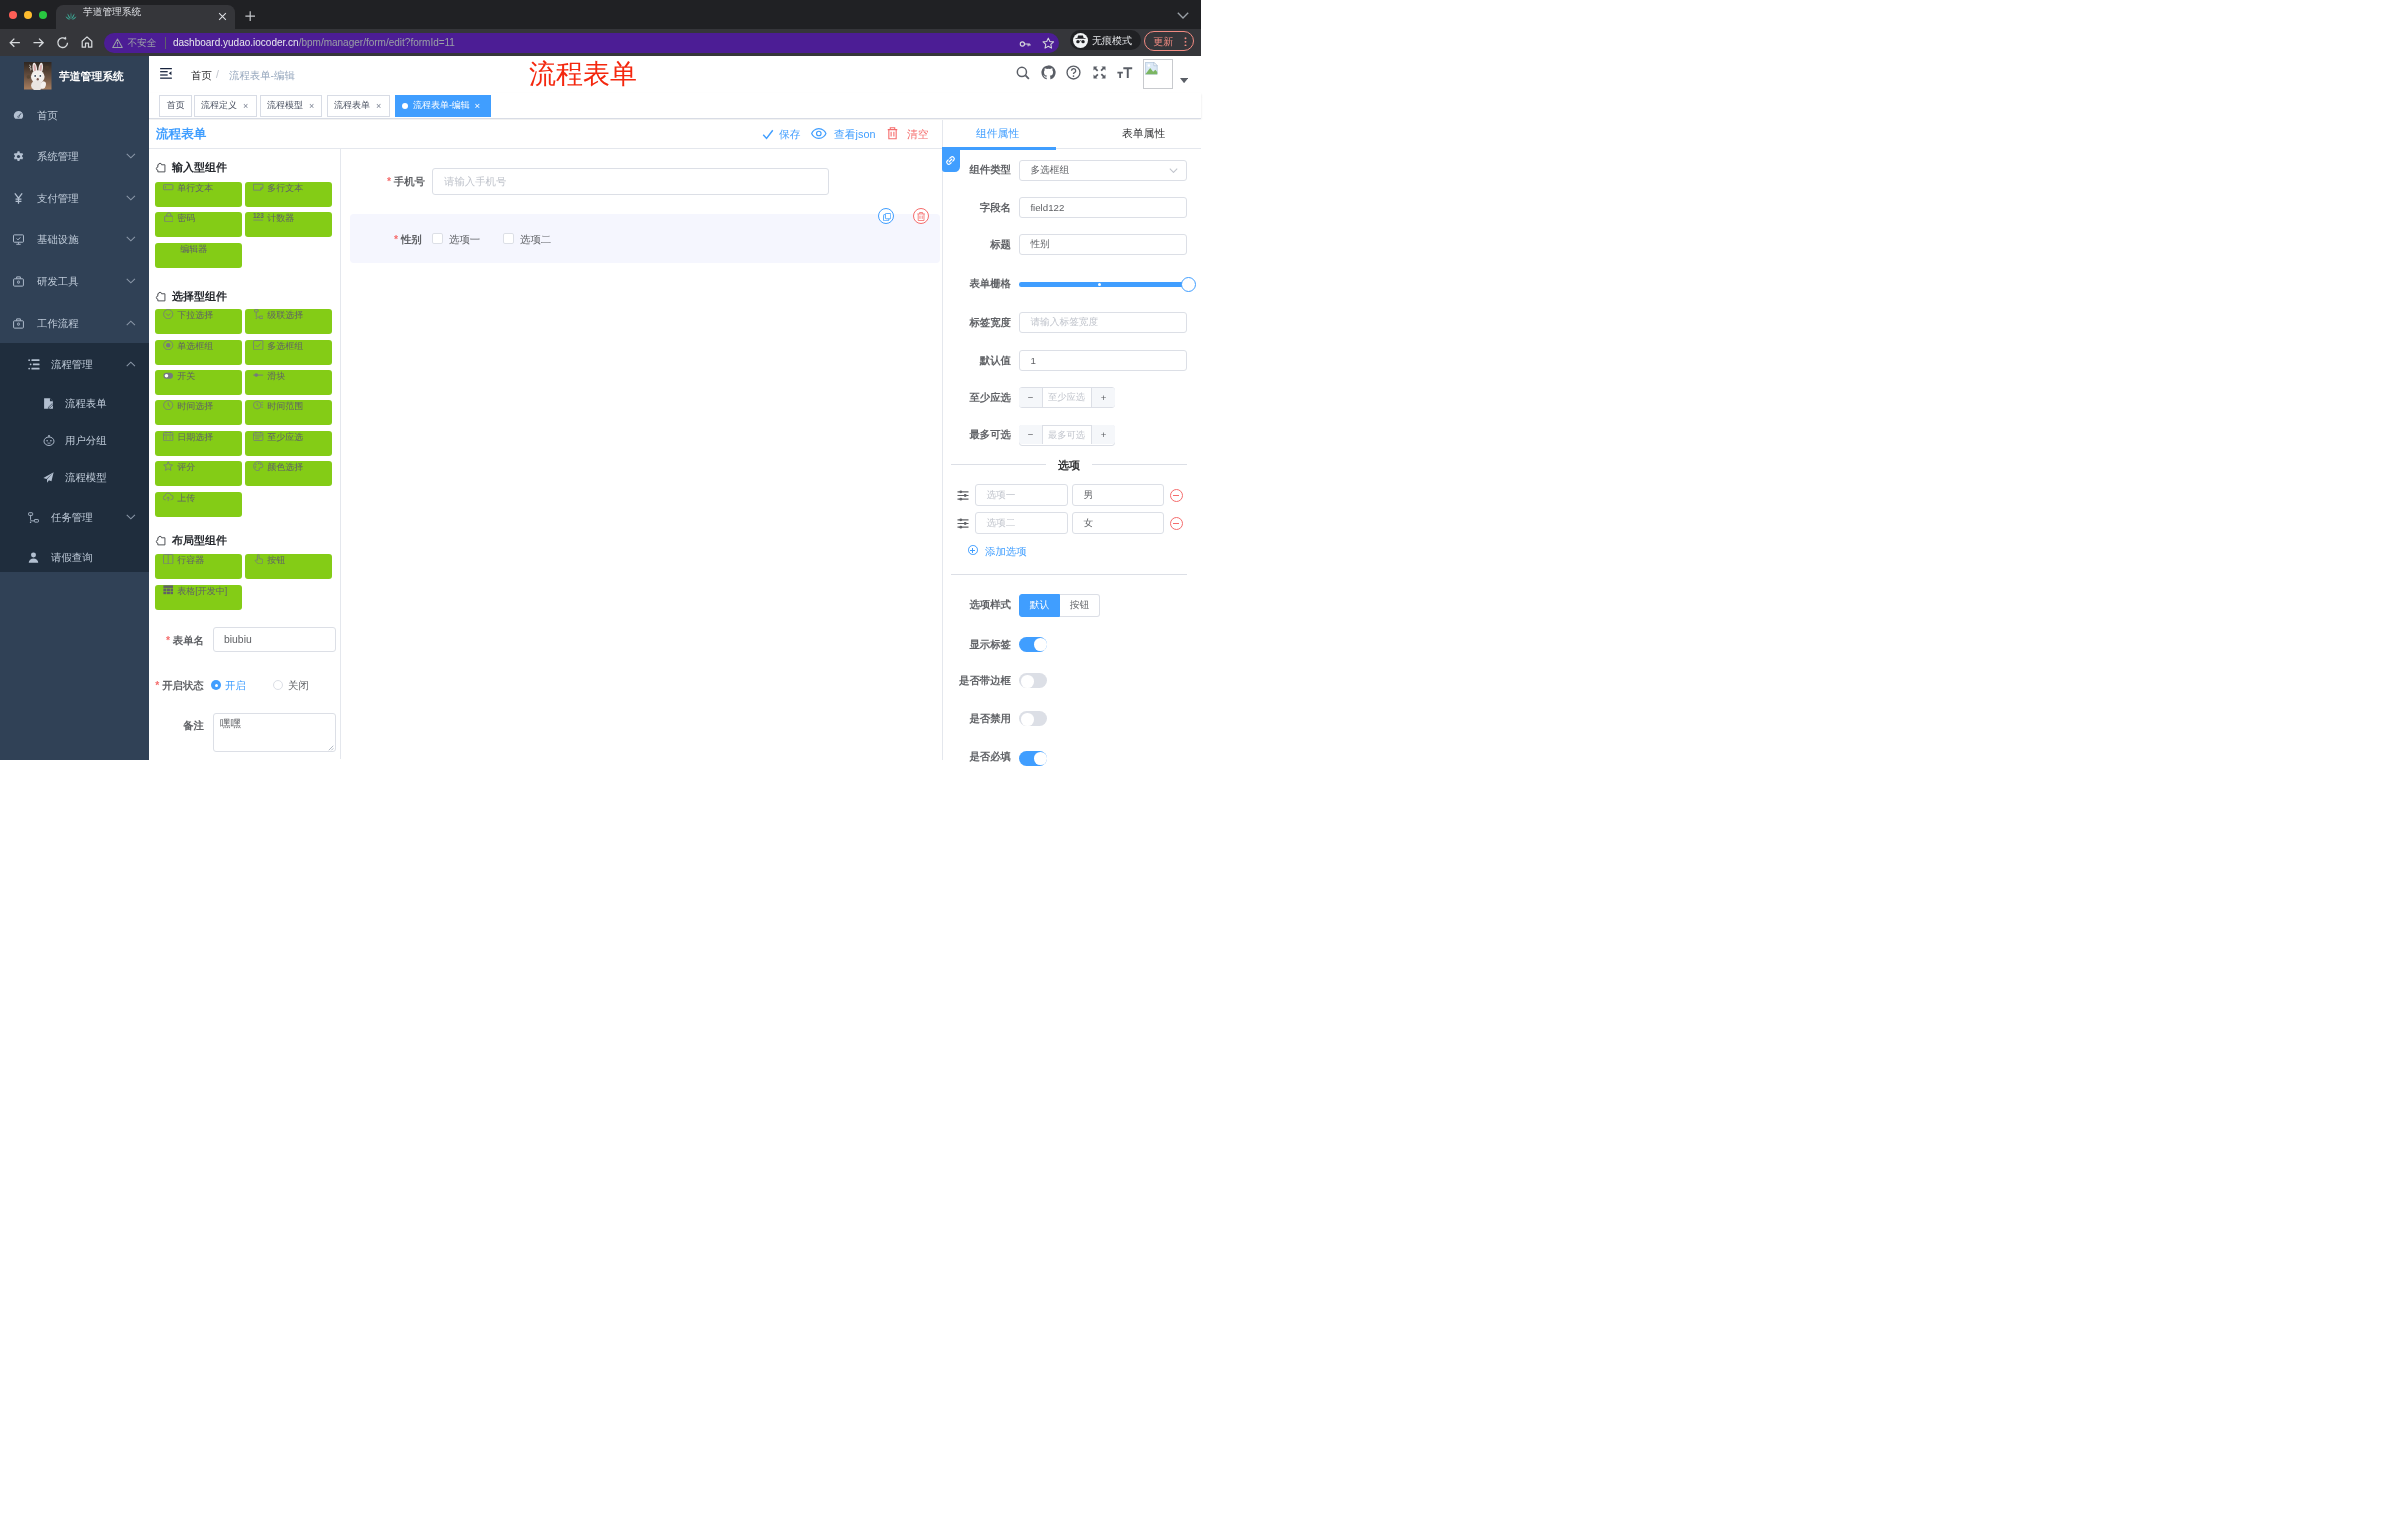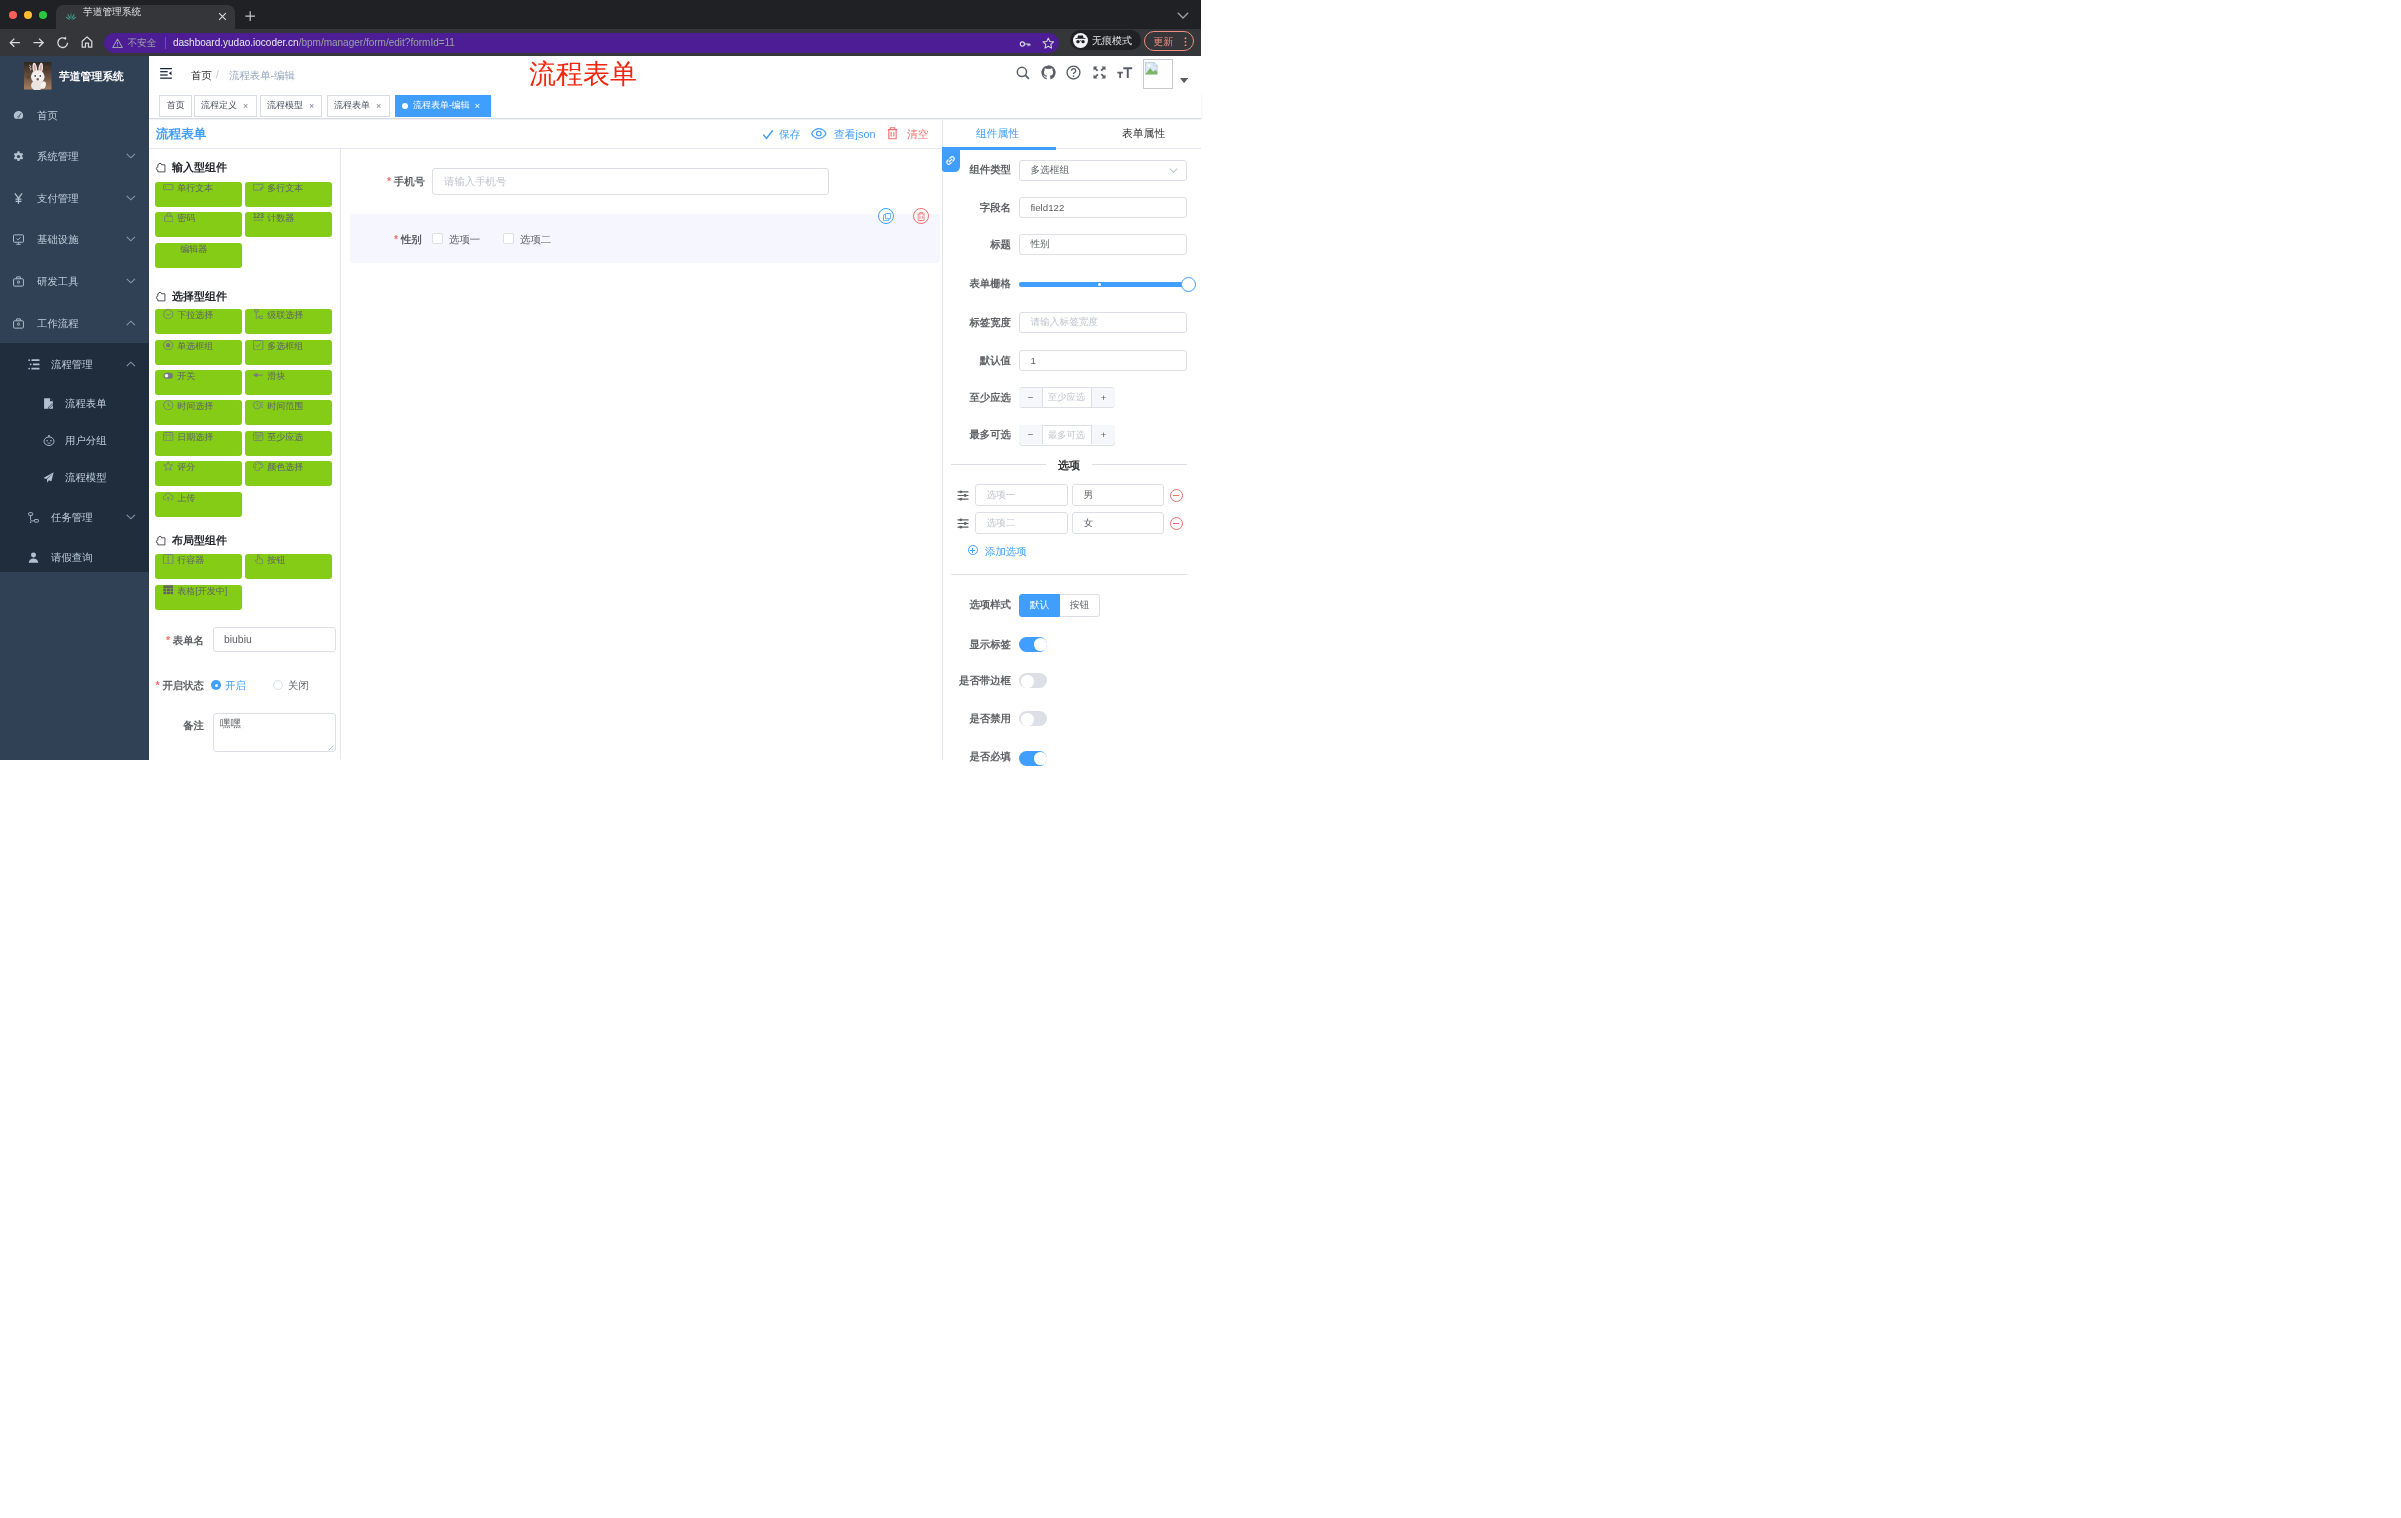--- a/index.html
+++ b/index.html
@@ -579,21 +579,21 @@
           <rect x="5.3" y="8.9" width="4" height="3.4"></rect>
           <rect x="10.1" y="8.9" width="3.4" height="3.4"></rect>
         </g>
       </svg>
     </span>
     <span class="ct">表格[开发中]</span>
   </div>
 <div class="abs" style="left:155px;top:634px;width:49px;font-size:10.4px;font-weight:600;text-align:right"><span style="color:#f56c6c">* </span><span style="color:#606266">表单名</span></div>
 <div class="abs" style="left:213px;top:627px;width:123px;height:25px;border:0.7px solid #dcdfe6;border-radius:3px"></div>
 <div class="abs" style="left:224px;top:634px;font-size:10.4px;color:#606266">biubiu</div>
-<div class="abs" style="left:155px;top:679px;width:49px;font-size:10.4px;font-weight:600;text-align:right;white-space:nowrap;direction:rtl"><span style="color:#606266">开启状态</span><span style="color:#f56c6c"> *</span></div>
+<div class="abs" style="left:155px;top:679px;width:49px;font-size:10.4px;font-weight:600;text-align:center;white-space:nowrap;direction:rtl"><span style="color:#606266">开启状态</span><span style="color:#f56c6c"> *</span></div>
 <div class="abs" style="left:211px;top:680px;width:10.4px;height:10.4px;border-radius:50%;background:#409eff"></div>
 <div class="abs" style="left:215px;top:684px;width:3px;height:3px;border-radius:50%;background:#fff"></div>
 <div class="abs" style="left:225px;top:679px;font-size:10.4px;color:#409eff">开启</div>
 <div class="abs" style="left:273px;top:680px;width:10.4px;height:10.4px;border-radius:50%;border:0.7px solid #dcdfe6;background:#fff"></div>
 <div class="abs" style="left:288px;top:679px;font-size:10.4px;color:#606266">关闭</div>
 <div class="abs" style="left:155px;top:719px;width:49px;font-size:10.4px;font-weight:600;color:#606266;text-align:right">备注</div>
 <div class="abs" style="left:213px;top:713px;width:123px;height:39px;border:0.7px solid #dcdfe6;border-radius:3px"></div>
 <div class="abs" style="left:220px;top:717px;font-size:10.4px;color:#606266">嘿嘿</div>
 <svg class="abs" style="left:328px;top:745px" width="6" height="6" viewBox="0 0 8 8">
     <path d="M7 1 L1 7 M7 4.5 L4.5 7" stroke="#9aa3b0" stroke-width="1"></path>

